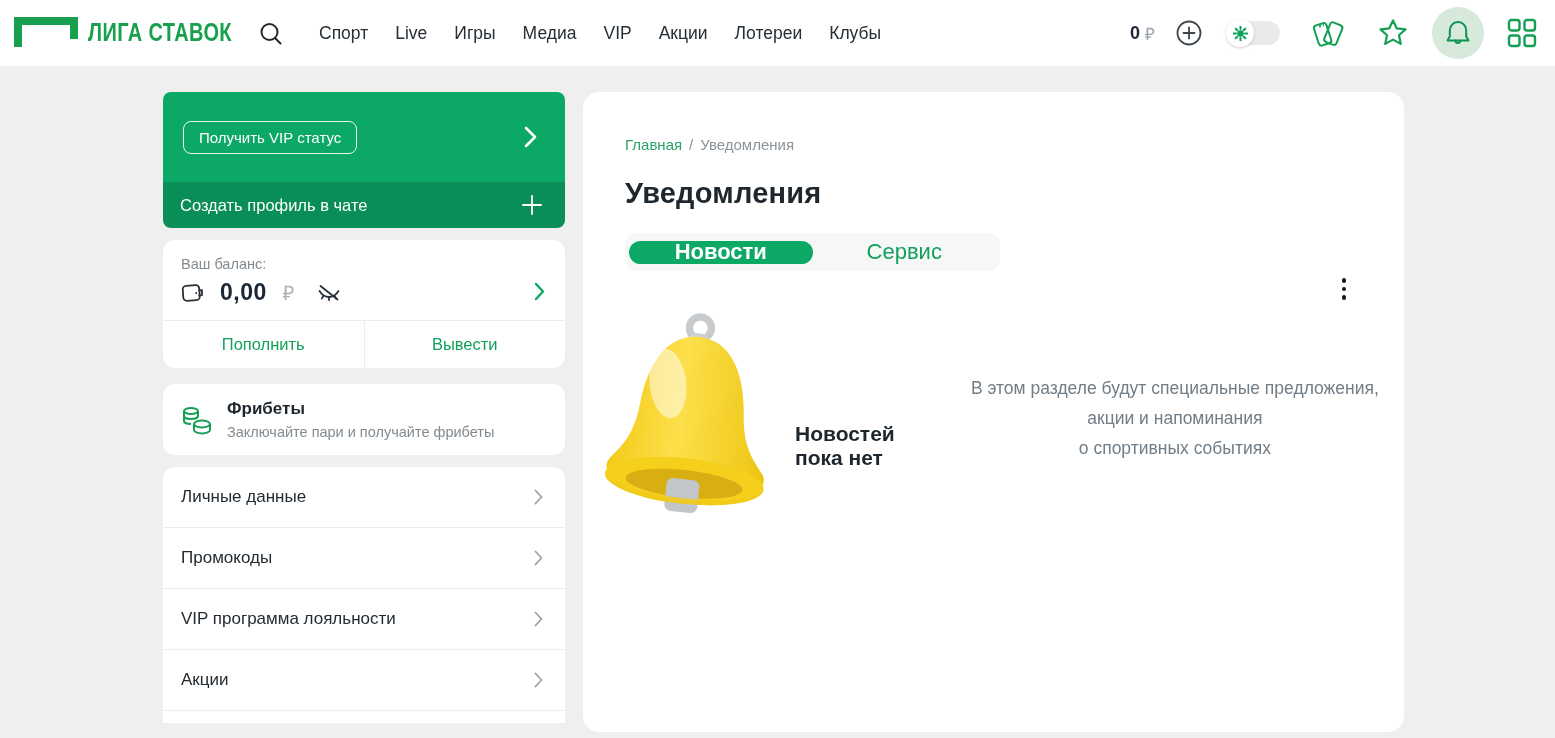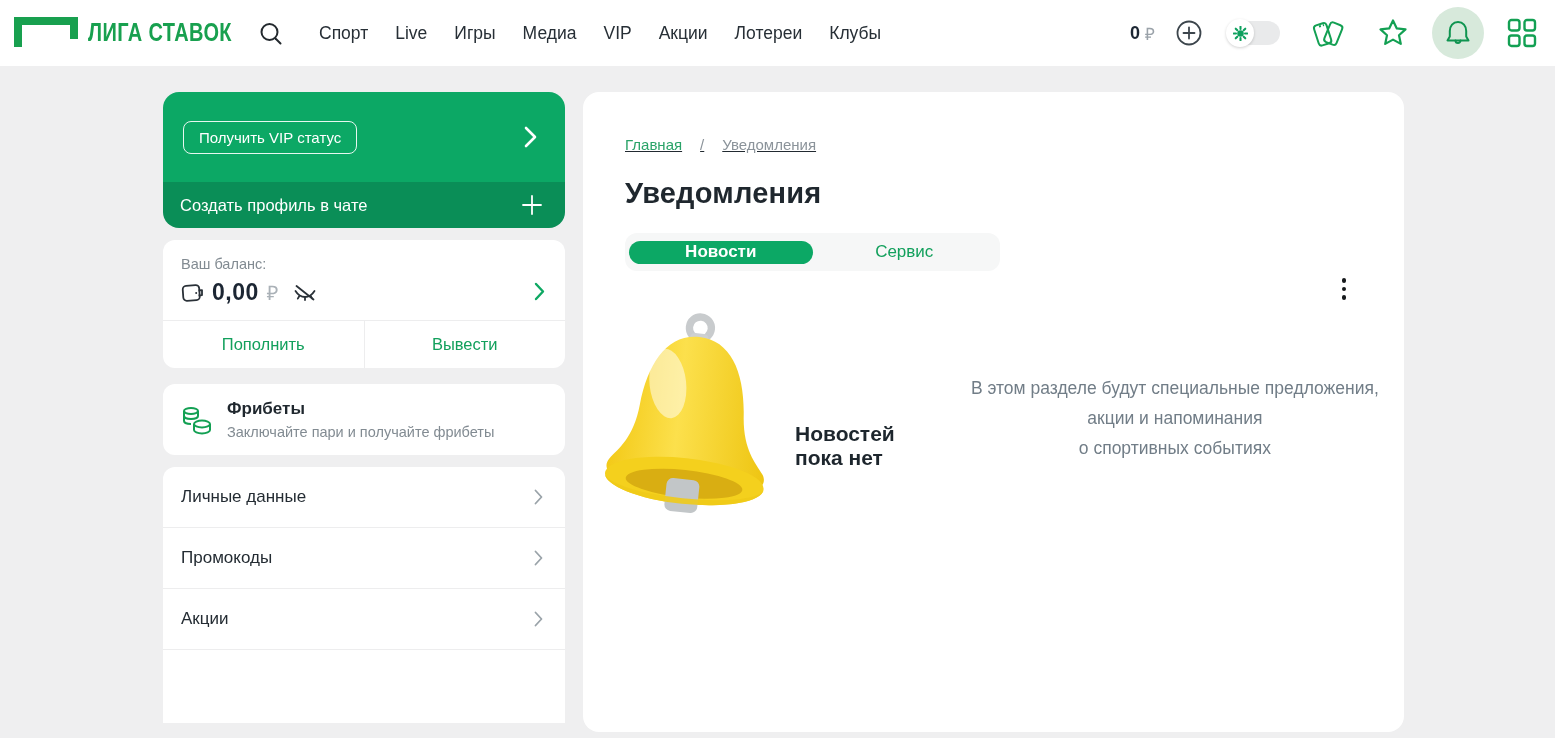--- a/index.html
+++ b/index.html
@@ -39,53 +39,53 @@
   .toggle-knob{position:absolute;left:-2px;top:-2px;width:28px;height:28px;border-radius:50%;background:#fff;box-shadow:0 1px 3px rgba(0,0,0,.18);display:flex;align-items:center;justify-content:center;}
   .hdr-ic{position:absolute;top:0;height:66px;display:flex;align-items:center;justify-content:center;cursor:pointer;}
   .ic-coupons{left:1308px;width:40px;}
   .ic-star{left:1372px;width:42px;}
   .bell-wrap{left:1432px;width:52px;}
   .bell-circle{width:52px;height:52px;border-radius:50%;background:var(--light-green-circle);display:flex;align-items:center;justify-content:center;}
   .ic-grid{left:1504px;width:36px;}
 
   
   .sidebar{position:absolute;left:163px;top:92px;width:402px;}
-  .promo-card{border-radius:16px;overflow:hidden;cursor:pointer;}
+  .promo-card{border-radius:8px;overflow:hidden;cursor:pointer;}
   .promo-top{height:90px;background:var(--accent-green);position:relative;display:flex;align-items:center;}
   .vip-pill{margin-left:20px;padding:7px 15px;border:1.5px solid rgba(255,255,255,.9);border-radius:8px;color:#fff;font-size:15px;cursor:pointer;}
   .promo-chevron{position:absolute;right:28px;top:34px;}
   .promo-bottom{height:46px;background:var(--dark-green);display:flex;align-items:center;justify-content:space-between;padding:0 22px 0 17px;color:#fff;font-size:16.5px;cursor:pointer;}
   .card{background:#fff;border-radius:12px;margin-top:12px;}
   .balance-top{position:relative;padding:16px 18px 14px 18px;}
   .balance-label{font-size:14.5px;color:var(--text-gray);}
-  .balance-row{display:flex;align-items:center;gap:8px;margin-top:7px;}
+  .balance-row{display:flex;align-items:center;gap:16px;margin-top:7px;}
   .balance-amt{font-size:23px;font-weight:800;color:#1c2633;letter-spacing:.5px;}
   .balance-cur{font-size:20px;color:#aab1b7;}
   .balance-chevron{position:absolute;right:20px;top:42px;}
   .balance-actions{display:flex;border-top:1px solid var(--divider);height:48px;}
   .balance-actions .act{flex:1;display:flex;align-items:center;justify-content:center;font-size:16.5px;font-weight:500;color:#12a05c;cursor:pointer;}
   .balance-actions .act:first-child{border-right:1px solid var(--divider);}
   .freebets{display:flex;align-items:center;gap:14px;padding:15px 18px;cursor:pointer;margin-top:16px;}
   .freebets-title{font-size:17px;font-weight:700;color:#1f272e;}
   .freebets-sub{font-size:14.5px;color:var(--text-gray);margin-top:5px;}
   .menu-card{border-radius:12px 12px 0 0;height:256px;overflow:hidden;text-align:center;}
   .menu-row{height:61px;display:flex;align-items:center;justify-content:space-between;padding:0 22px 0 18px;border-bottom:1px solid var(--divider);cursor:pointer;}
   .menu-row:last-child{border-bottom:none;}
   .menu-label{font-size:17px;color:#242c33;}
 
   
   .main-card{position:absolute;left:583px;top:92px;width:821px;height:640px;background:#fff;border-radius:16px;}
-  .breadcrumb{margin:44px 0 0 42px;font-size:15px;display:flex;gap:18px;align-items:center;text-decoration:underline;}
+  .breadcrumb{margin:44px 0 0 42px;font-size:15px;display:flex;gap:7px;align-items:center;}
   .bc-home{color:#2aa368;cursor:pointer;}
   .bc-sep,.bc-cur{color:#8b939a;}
   .page-title{margin:24px 0 0 42px;font-size:29px;font-weight:800;color:#1f272e;letter-spacing:.2px;}
   .kebab{position:absolute;right:50px;top:182px;width:20px;height:30px;display:flex;flex-direction:column;align-items:center;justify-content:center;gap:4px;cursor:pointer;}
   .kebab i{width:4.5px;height:4.5px;border-radius:50%;background:#16191c;}
   .tabs{margin:23px 0 0 42px;width:375px;height:38px;background:#f6f7f7;border-radius:12px;display:flex;align-items:center;padding:4px;}
-  .tab{flex:1;height:23px;display:flex;align-items:center;justify-content:center;font-size:17px;cursor:pointer;border-radius:15px;color:#12a05c;font-weight:500;}
+  .tab{flex:1;height:23px;display:flex;align-items:center;justify-content:center;font-size:22px;cursor:pointer;border-radius:15px;color:#12a05c;font-weight:500;}
   .tab.active{background:var(--accent-green);color:#fff;font-weight:700;}
   .empty{display:flex;flex-direction:row;align-items:center;margin-top:38px;}
   .empty-title{margin-top:56px;font-size:21px;font-weight:800;color:#1d262d;}
   .empty-desc{margin-top:0;font-size:17.5px;color:#717d87;text-align:center;line-height:30px;}
 </style>
 </head>
 <body>
 
 <div class="header">
   <div class="logo">
@@ -268,20 +268,28 @@
     <div class="menu-row">
       <span class="menu-label">Личные данные</span>
       <span>
           <svg width="9" height="16" viewBox="0 0 9 16" fill="none" stroke="#9aa3a9" stroke-width="1.8" stroke-linecap="round" stroke-linejoin="round">
             <polyline points="1.5,1.5 7.5,8 1.5,14.5"></polyline>
           </svg>
         </span>
     </div>
     <div class="menu-row">
       <span class="menu-label">Промокоды</span>
+      <span>
+          <svg width="9" height="16" viewBox="0 0 9 16" fill="none" stroke="#9aa3a9" stroke-width="1.8" stroke-linecap="round" stroke-linejoin="round">
+            <polyline points="1.5,1.5 7.5,8 1.5,14.5"></polyline>
+          </svg>
+        </span>
+    </div>
+    <div class="menu-row">
+      <span class="menu-label">VIP программа лояльности</span>
       <span>
           <svg width="9" height="16" viewBox="0 0 9 16" fill="none" stroke="#9aa3a9" stroke-width="1.8" stroke-linecap="round" stroke-linejoin="round">
             <polyline points="1.5,1.5 7.5,8 1.5,14.5"></polyline>
           </svg>
         </span>
     </div>
     <div class="menu-row">
       <span class="menu-label">Акции</span>
       <span>
           <svg width="9" height="16" viewBox="0 0 9 16" fill="none" stroke="#9aa3a9" stroke-width="1.8" stroke-linecap="round" stroke-linejoin="round">

